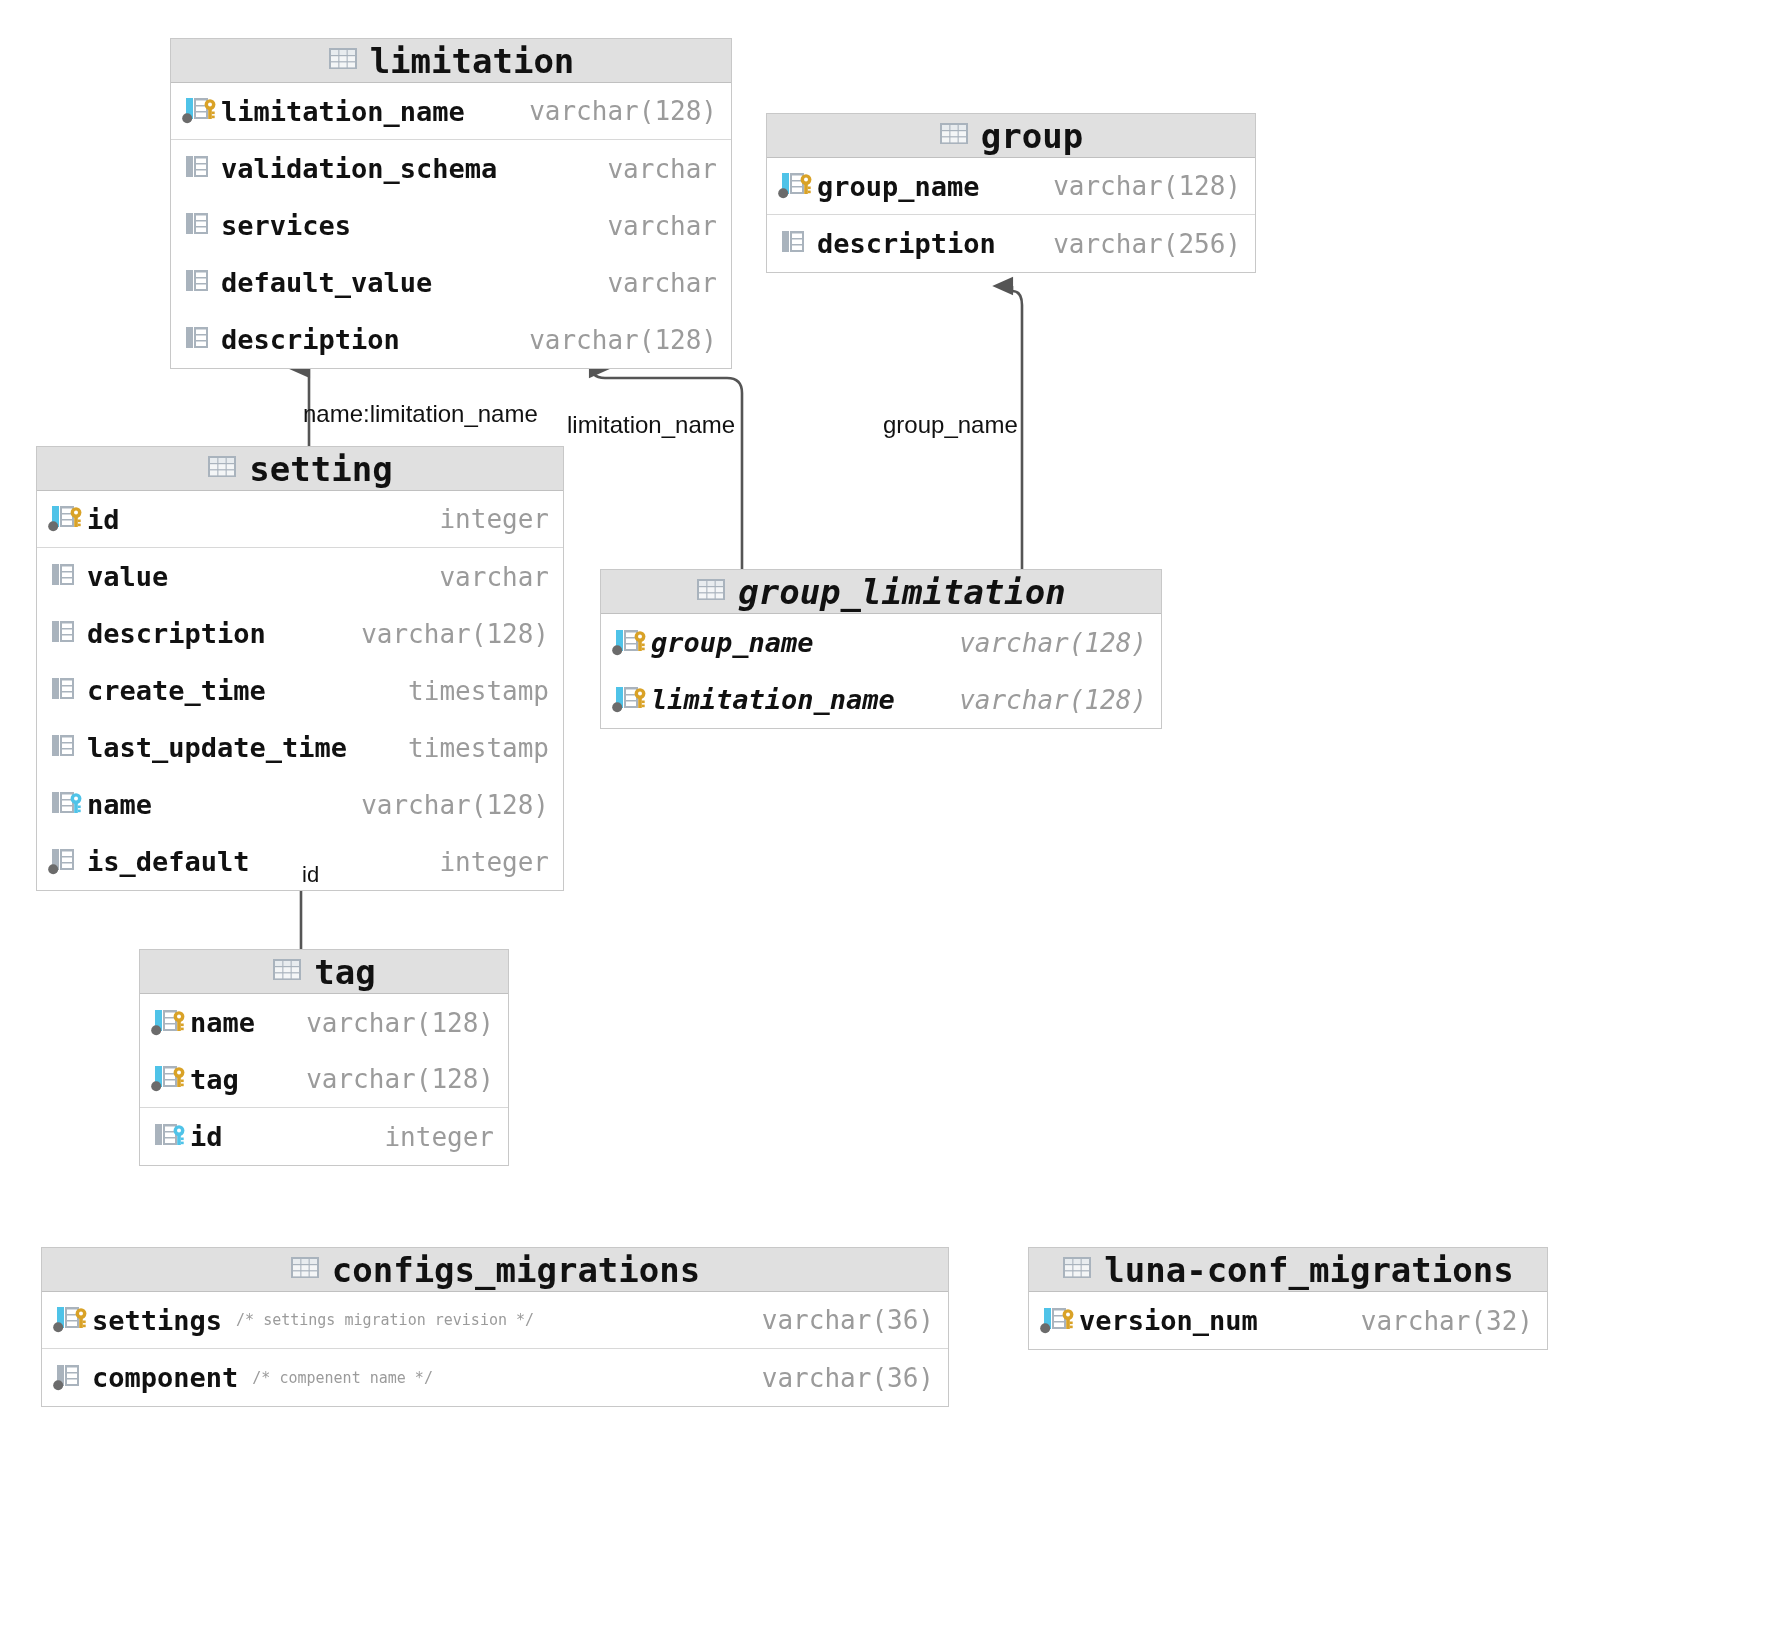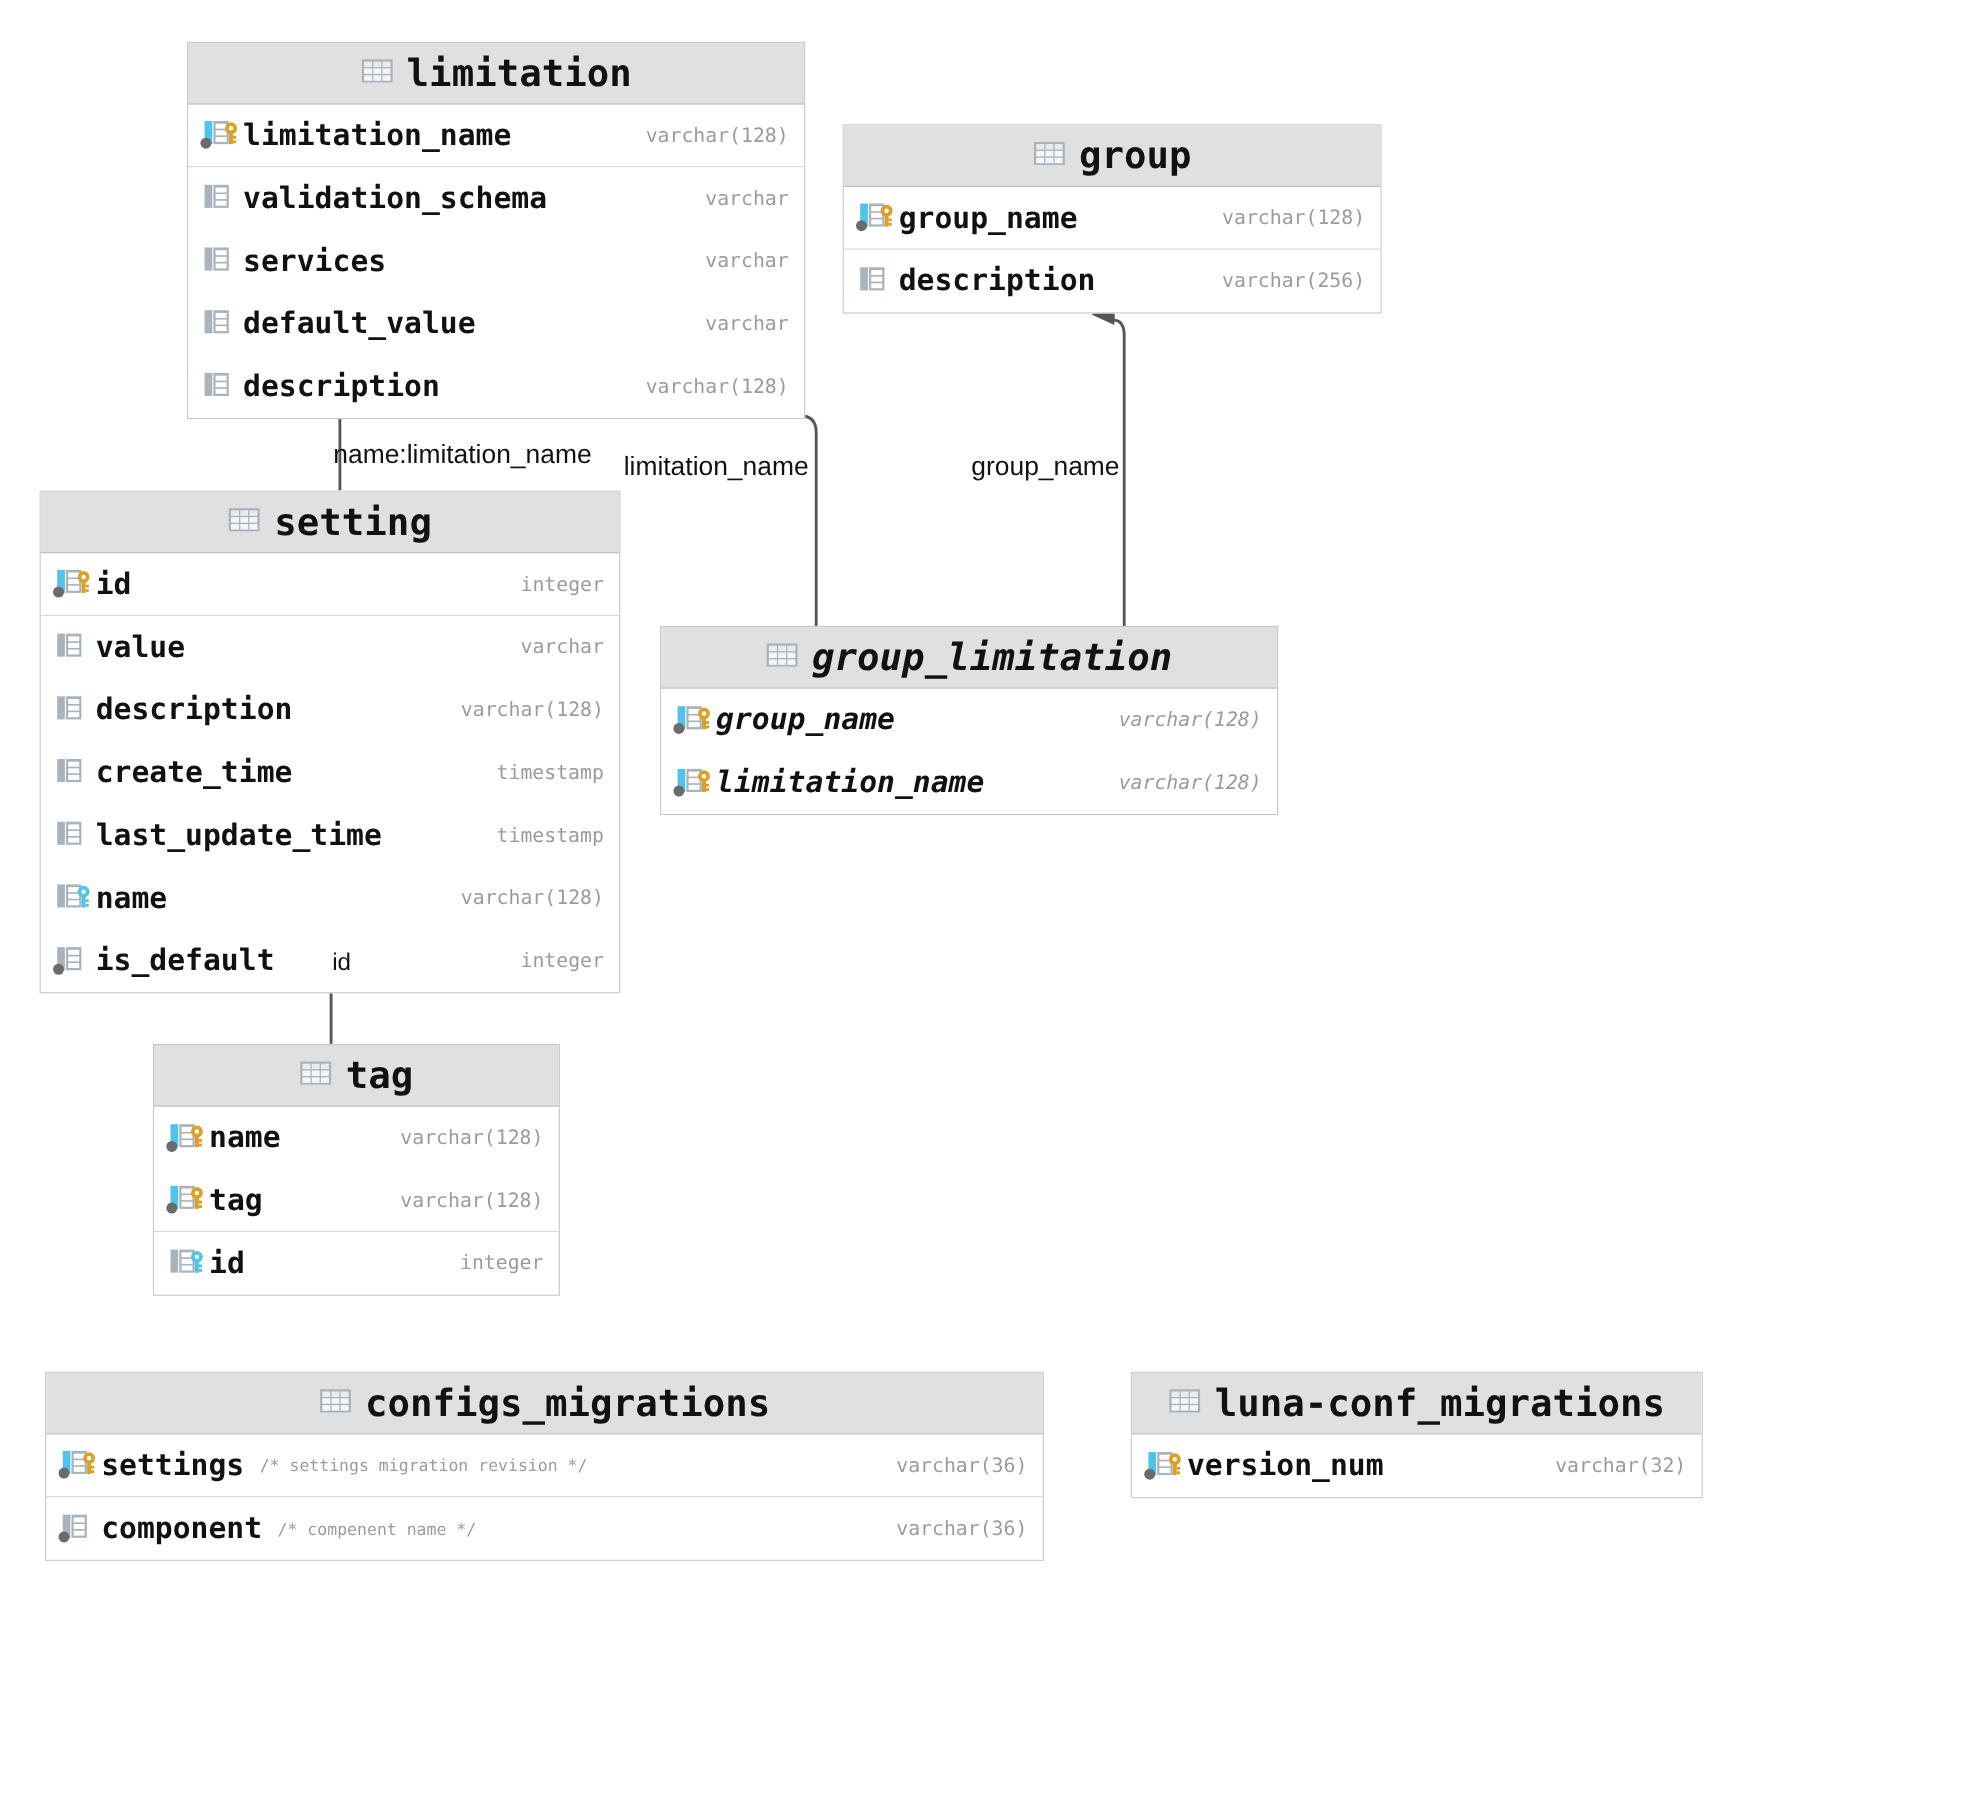--- a/index.html
+++ b/index.html
@@ -34,21 +34,21 @@
   .entity {
     position: absolute;
     background: #ffffff;
     border: 1px solid #c8c8c8;
     box-sizing: border-box;
     z-index: 5;
   }
   .entity-header {
     background: #e0e0e0;
     border-bottom: 1px solid #c0c0c0;
-    height: 56px;
+    height: 44px;
     display: flex;
     align-items: center;
     justify-content: center;
     box-sizing: border-box;
     gap: 12px;
   }
   .entity-title {
     font-family: "DejaVu Sans Mono", monospace;
     font-size: 34px;
     font-weight: 700;
@@ -89,21 +89,21 @@
     font-size: 15px;
     font-weight: 400;
     color: #9b9b9b;
     white-space: nowrap;
     overflow: hidden;
     margin-left: 14px;
     flex: 0 1 auto;
   }
   .col-type {
     font-family: "DejaVu Sans Mono", monospace;
-    font-size: 18px;
+    font-size: 26px;
     font-weight: 400;
     color: #9b9b9b;
     white-space: nowrap;
     margin-left: auto;
     padding-left: 16px;
   }
 
   
   .edge-label {
     position: absolute;

